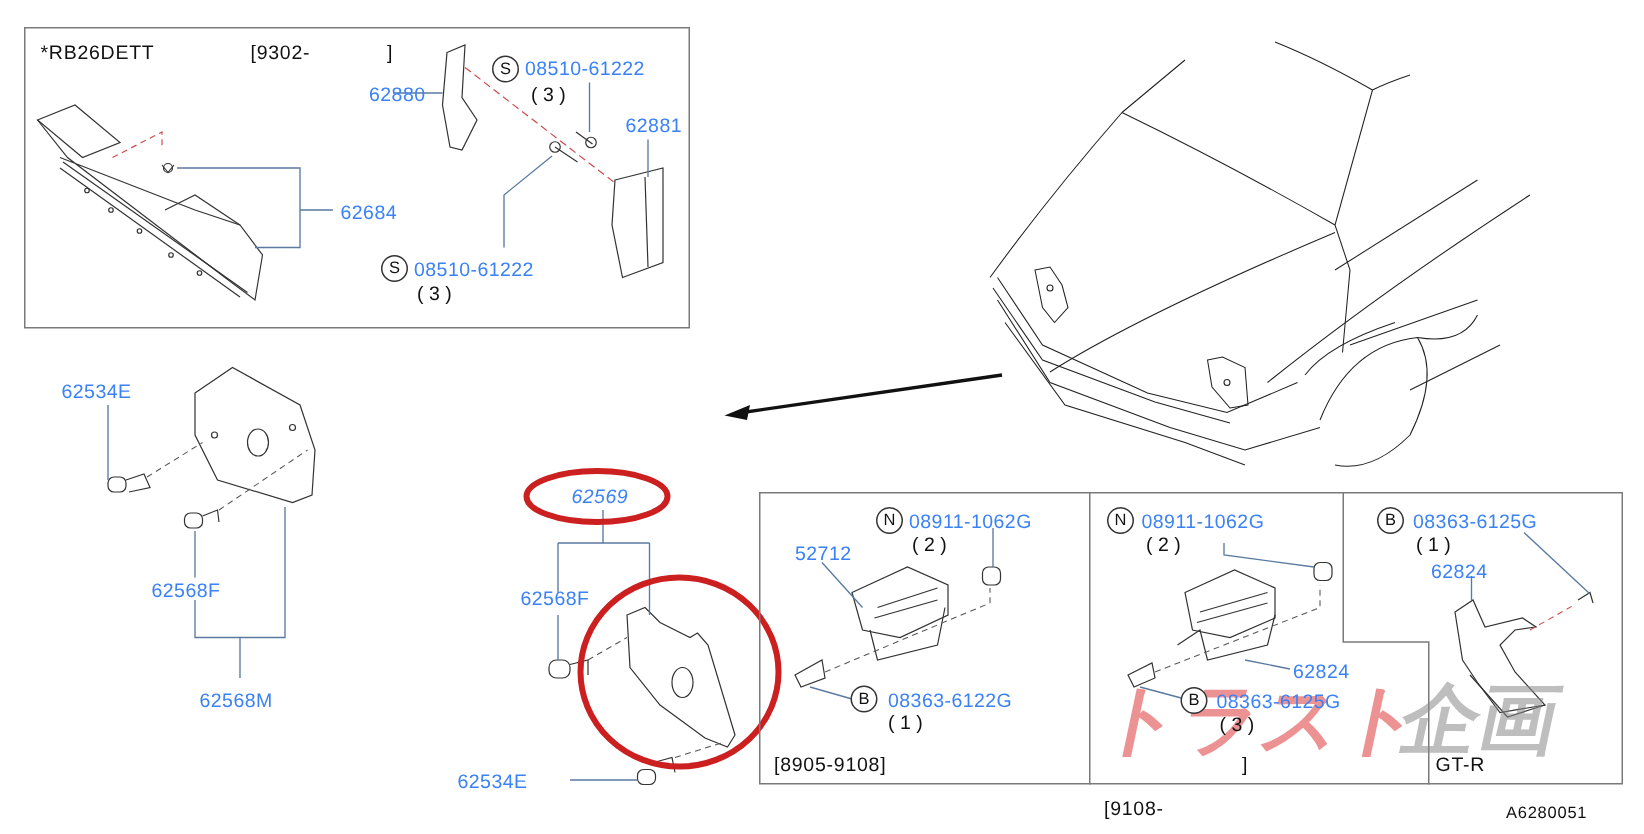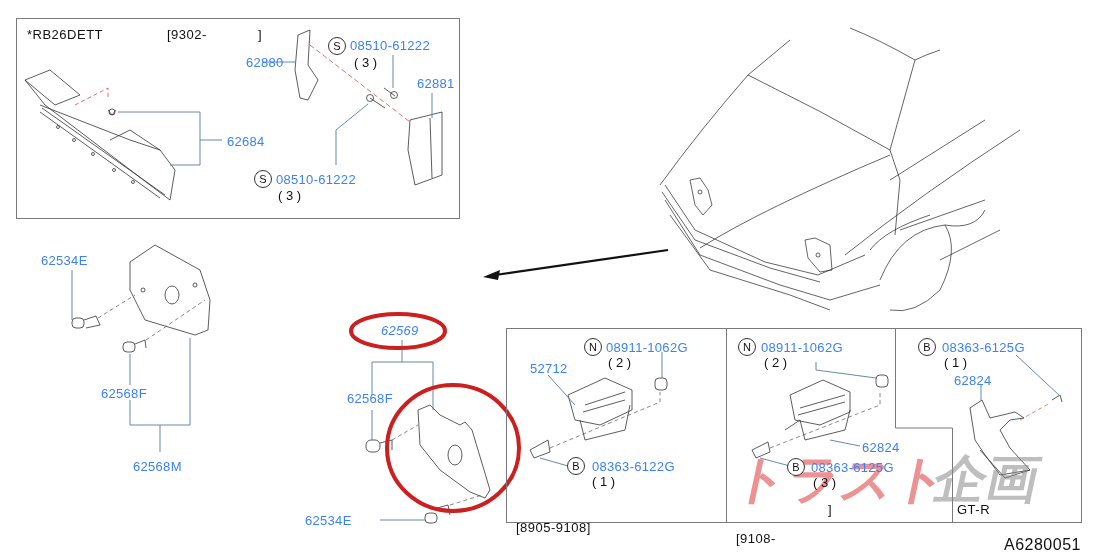--- a/index.html
+++ b/index.html
@@ -189,31 +189,31 @@
 <div class="pn" style="left:347px; top:391px;">62568F</div>
 <div class="pn" style="left:305px; top:513px;">62534E</div>
 
 <div class="sym" style="left:584px; top:338px;">N</div>
 <div class="pn" style="left:606px; top:340px;">08911-1062G</div>
 <div class="qty" style="left:608px; top:355px;">( 2 )</div>
 <div class="pn" style="left:530px; top:361px;">52712</div>
 <div class="sym" style="left:567px; top:457px;">B</div>
 <div class="pn" style="left:592px; top:459px;">08363-6122G</div>
 <div class="qty" style="left:592px; top:474px;">( 1 )</div>
-<div class="txt" style="left:516px; top:520px;">[8905-9108]</div>
+<div class="txt" style="left:516px; top:502px;">[8905-9108]</div>
 
 <div class="sym" style="left:738px; top:338px;">N</div>
 <div class="pn" style="left:761px; top:340px;">08911-1062G</div>
 <div class="qty" style="left:764px; top:355px;">( 2 )</div>
 <div class="pn" style="left:862px; top:440px;">62824</div>
 <div class="sym" style="left:787px; top:458px;">B</div>
 <div class="pn" style="left:811px; top:460px;">08363-6125G</div>
 <div class="qty" style="left:813px; top:475px;">( 3 )</div>
 <div class="txt" style="left:736px; top:502px;margin-top:29px;">[9108-</div>
 <div class="txt" style="left:828px; top:502px;">]</div>
 
 <div class="sym" style="left:918px; top:338px;">B</div>
 <div class="pn" style="left:942px; top:340px;">08363-6125G</div>
 <div class="qty" style="left:944px; top:355px;">( 1 )</div>
 <div class="pn" style="left:954px; top:373px;">62824</div>
 <div class="txt" style="left:957px; top:502px;">GT-R</div>
 
-<div class="txt" style="left:1004px; top:536px; font-size:16px;">A6280051</div>
+<div class="txt" style="left:1004px; top:536px; font-size:11px;">A6280051</div>
 
 </body></html>

